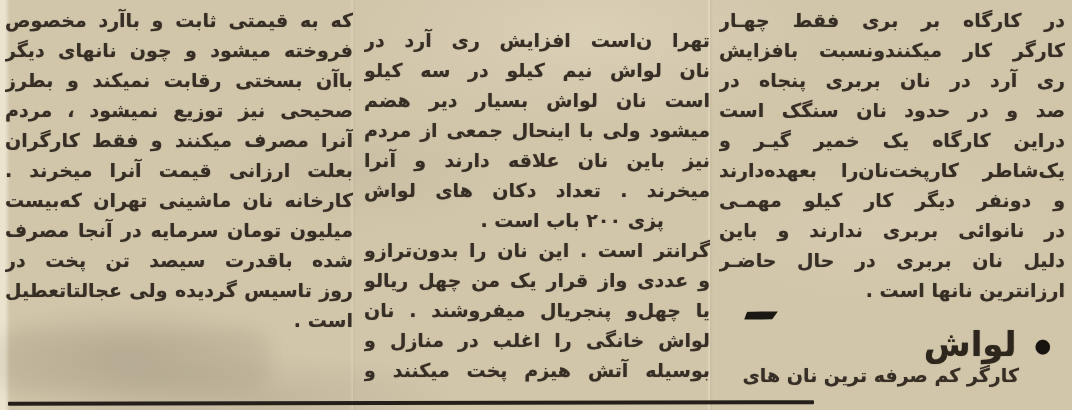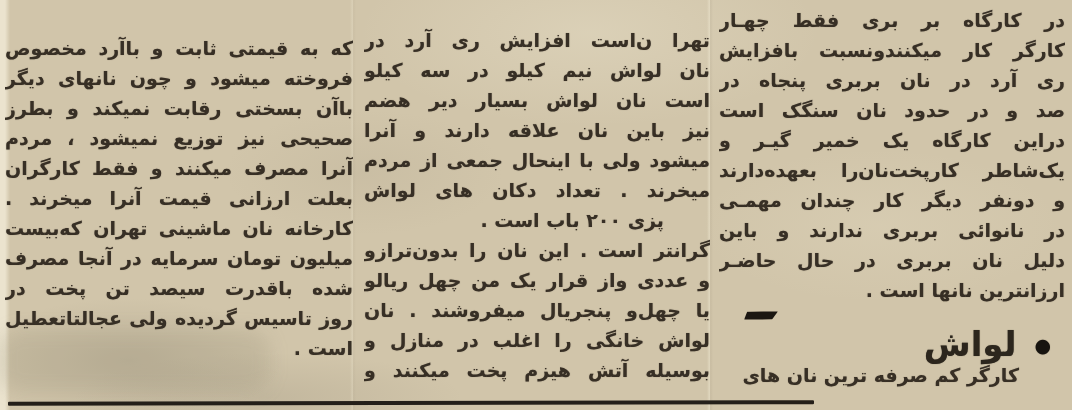--- a/index.html
+++ b/index.html
@@ -29,21 +29,21 @@
     position:absolute;top:5px;
     direction:rtl;
     color:#372f25;
     font-weight:700;
     font-size:19px;
     line-height:30px;
     text-shadow:0 0 1px rgba(55,47,37,.45);
   }
   .col-right{left:719px;width:346px;height:400px;}
   .col-mid{left:364px;width:346px;margin-top:20px;}
-  .col-left{left:5px;width:348px;margin-top:28px;}
+  .col-left{left:5px;width:348px;}
   .ln{height:30px;overflow:hidden;text-align:justify;text-align-last:justify;white-space:normal;}
   .ln.end{text-align-last:right;}
   .ln.ind{padding-right:46px;}
   .heading-row{
     margin-top:23px;height:32px;
     display:flex;align-items:center;gap:18px;
     padding-right:14px;direction:rtl;
   }
   .bullet{
     font-size:19px;line-height:19px;color:#17140f;
@@ -73,41 +73,41 @@
   <div class="gutter g2"></div>
   <div class="smudge"></div>
 
   <div class="col col-right">
     <div class="ln">در کارگاه بر بری فقط چهـار</div>
     <div class="ln">کارگر کار میکنندونسبت بافزایش</div>
     <div class="ln">ری آرد در نان بربری پنجاه در</div>
     <div class="ln">صد و در حدود نان سنگک است</div>
     <div class="ln">دراین کارگاه یک خمیر گیـر و</div>
     <div class="ln">یک‌شاطر کارپخت‌نان‌را بعهده‌دارند</div>
-    <div class="ln">و دونفر دیگر کار چندان مهمـی</div>
+    <div class="ln">و دونفر دیگر کار کیلو مهمـی</div>
     <div class="ln">در نانوائی بربری ندارند و باین</div>
     <div class="ln">دلیل نان بربری در حال حاضـر</div>
     <div class="ln end">ارزانترین نانها است .</div>
 
     <div class="divider-dash"></div>
 
     <div class="heading-row">
       <span class="bullet">●</span>
       <span class="heading-title">لواش</span>
     </div>
 
     <div class="ln end ind">کارگر کم صرفه ترین نان های</div>
   </div>
 
   <div class="col col-mid">
     <div class="ln">تهرا ن‌است افزایش ری آرد در</div>
     <div class="ln">نان لواش نیم کیلو در سه کیلو</div>
     <div class="ln">است نان لواش بسیار دیر هضم</div>
+    <div class="ln">میشود ولی با اینحال جمعی از مردم</div>
     <div class="ln">نیز باین نان علاقه دارند و آنرا</div>
-    <div class="ln">میشود ولی با اینحال جمعی از مردم</div>
     <div class="ln">میخرند . تعداد دکان های لواش</div>
     <div class="ln end ind">پزی ۲۰۰ باب است .</div>
     <div class="ln">گرانتر است . این نان را بدون‌ترازو</div>
     <div class="ln">و عددی واز قرار یک من چهل ریالو</div>
     <div class="ln">یا چهل‌و پنجریال میفروشند . نان</div>
     <div class="ln">لواش خانگی را اغلب در منازل و</div>
     <div class="ln">بوسیله آتش هیزم پخت میکنند و</div>
   </div>
 
   <div class="col col-left">

